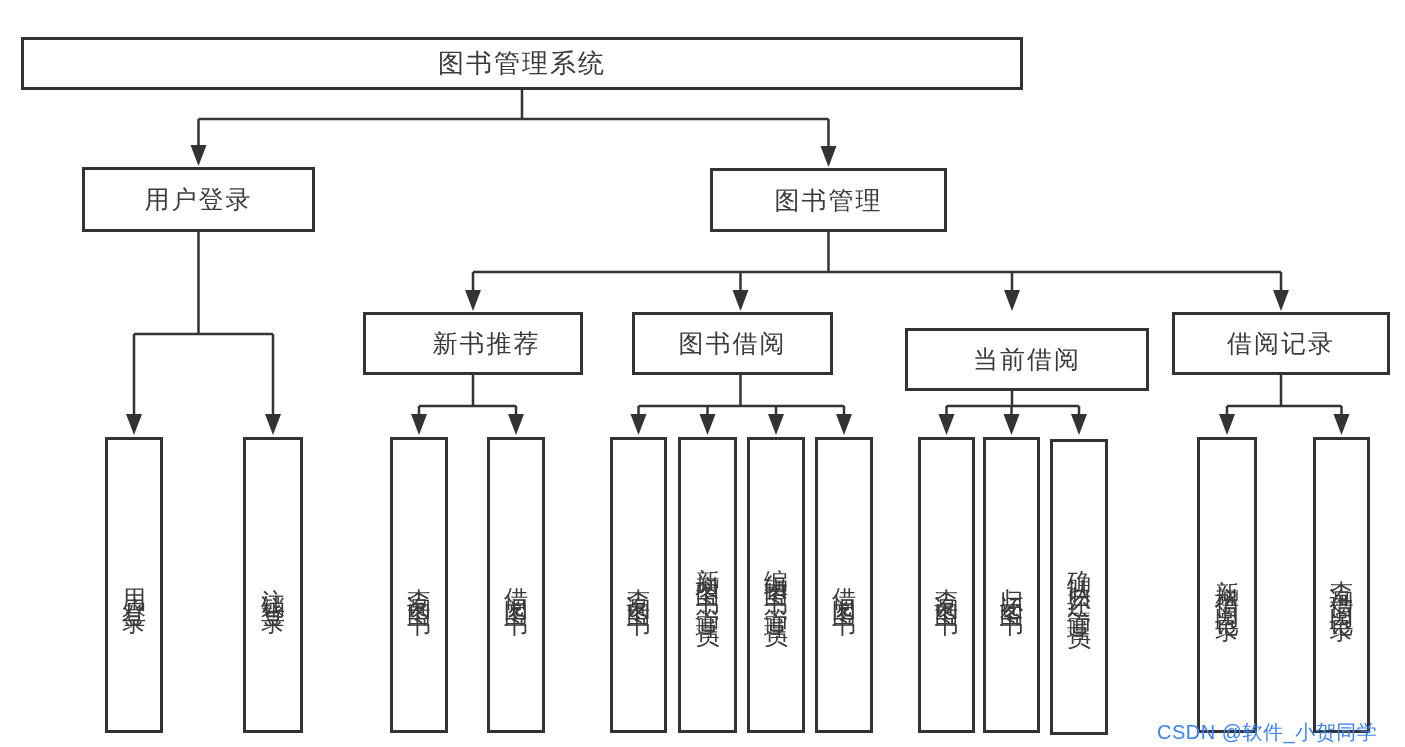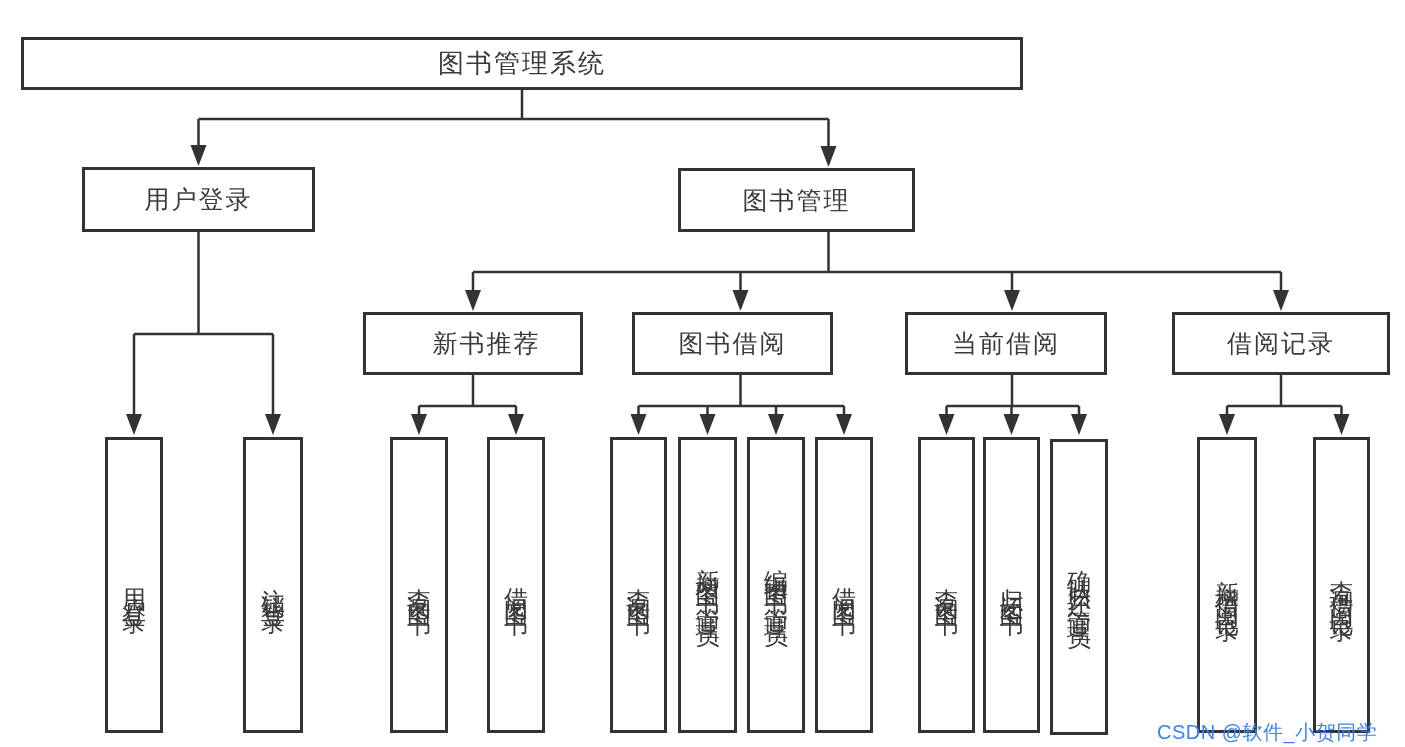--- a/index.html
+++ b/index.html
@@ -67,25 +67,25 @@
          M938.5 414 L954.5 414 L946.5 435 Z
          M1003.5 414 L1019.5 414 L1011.5 435 Z
          M1071 414 L1087 414 L1079 435 Z
          M1219 414 L1235 414 L1227 435 Z
          M1333.5 414 L1349.5 414 L1341.5 435 Z"></path>
   </svg>
 
   <div class="node h root-box" style="left:21px; top:24px; width:1002px; height:53px;margin-top:13px;">图书管理系统</div>
 
   <div class="node h" style="left:82px; top:167px; width:233px; height:65px;">用户登录</div>
-  <div class="node h" style="left:678px; top:168px; width:237px; height:64px;">图书管理</div>
+  <div class="node h" style="left:710px; top:168px; width:237px; height:64px;">图书管理</div>
 
   <div class="node h" style="left:363px; top:312px; width:220px; height:63px;padding-left:27px;">新书推荐</div>
   <div class="node h" style="left:632px; top:312px; width:201px; height:63px;">图书借阅</div>
-  <div class="node h" style="left:905px; top:312px; width:202px; height:63px;">当前借阅</div>
+  <div class="node h" style="left:905px; top:328px; width:244px; height:63px;">当前借阅</div>
   <div class="node h" style="left:1172px; top:312px; width:218px; height:63px;">借阅记录</div>
 
   <div class="node v" style="left:105px; top:437px; width:58px; height:296px;">用户登录</div>
   <div class="node v" style="left:243px; top:437px; width:60px; height:296px;">注销登录</div>
 
   <div class="node v" style="left:390px; top:437px; width:58px; height:296px;">查询图书</div>
   <div class="node v" style="left:487px; top:437px; width:58px; height:296px;">借阅图书</div>
 
   <div class="node v" style="left:610px; top:437px; width:57px; height:296px;">查询图书</div>
   <div class="node v" style="left:678px; top:437px; width:59px; height:296px;">新增图书（管理员）</div>

